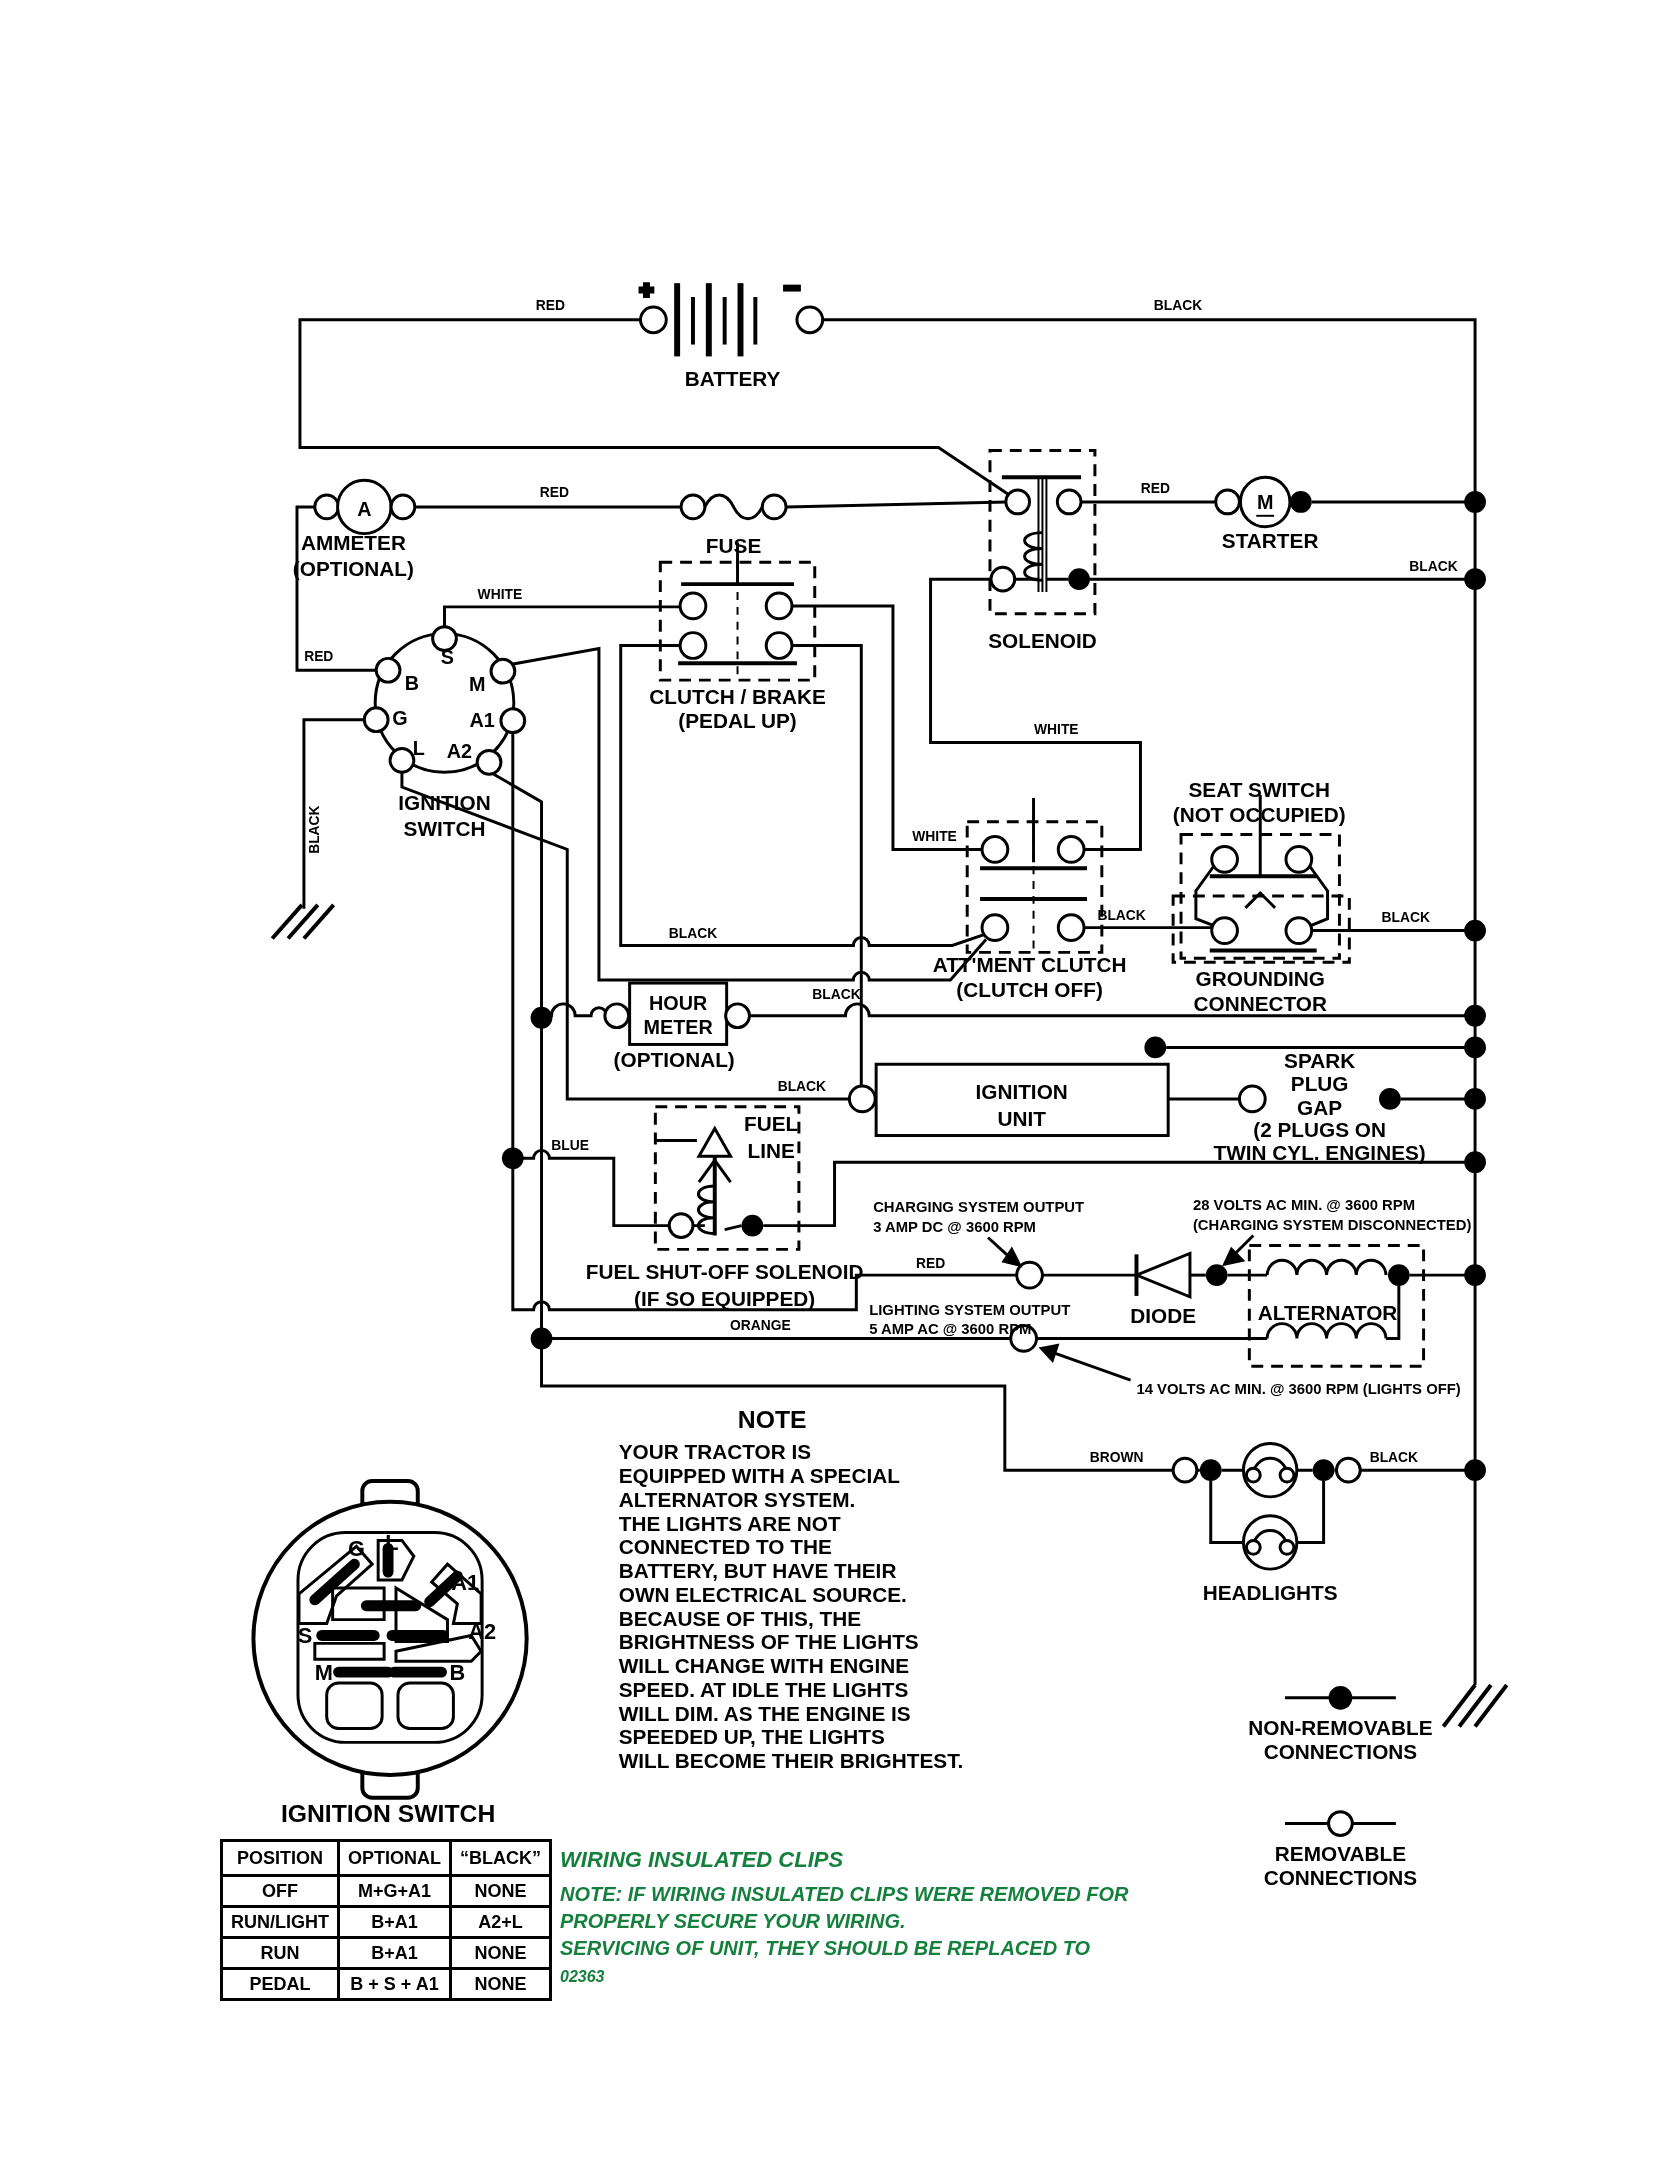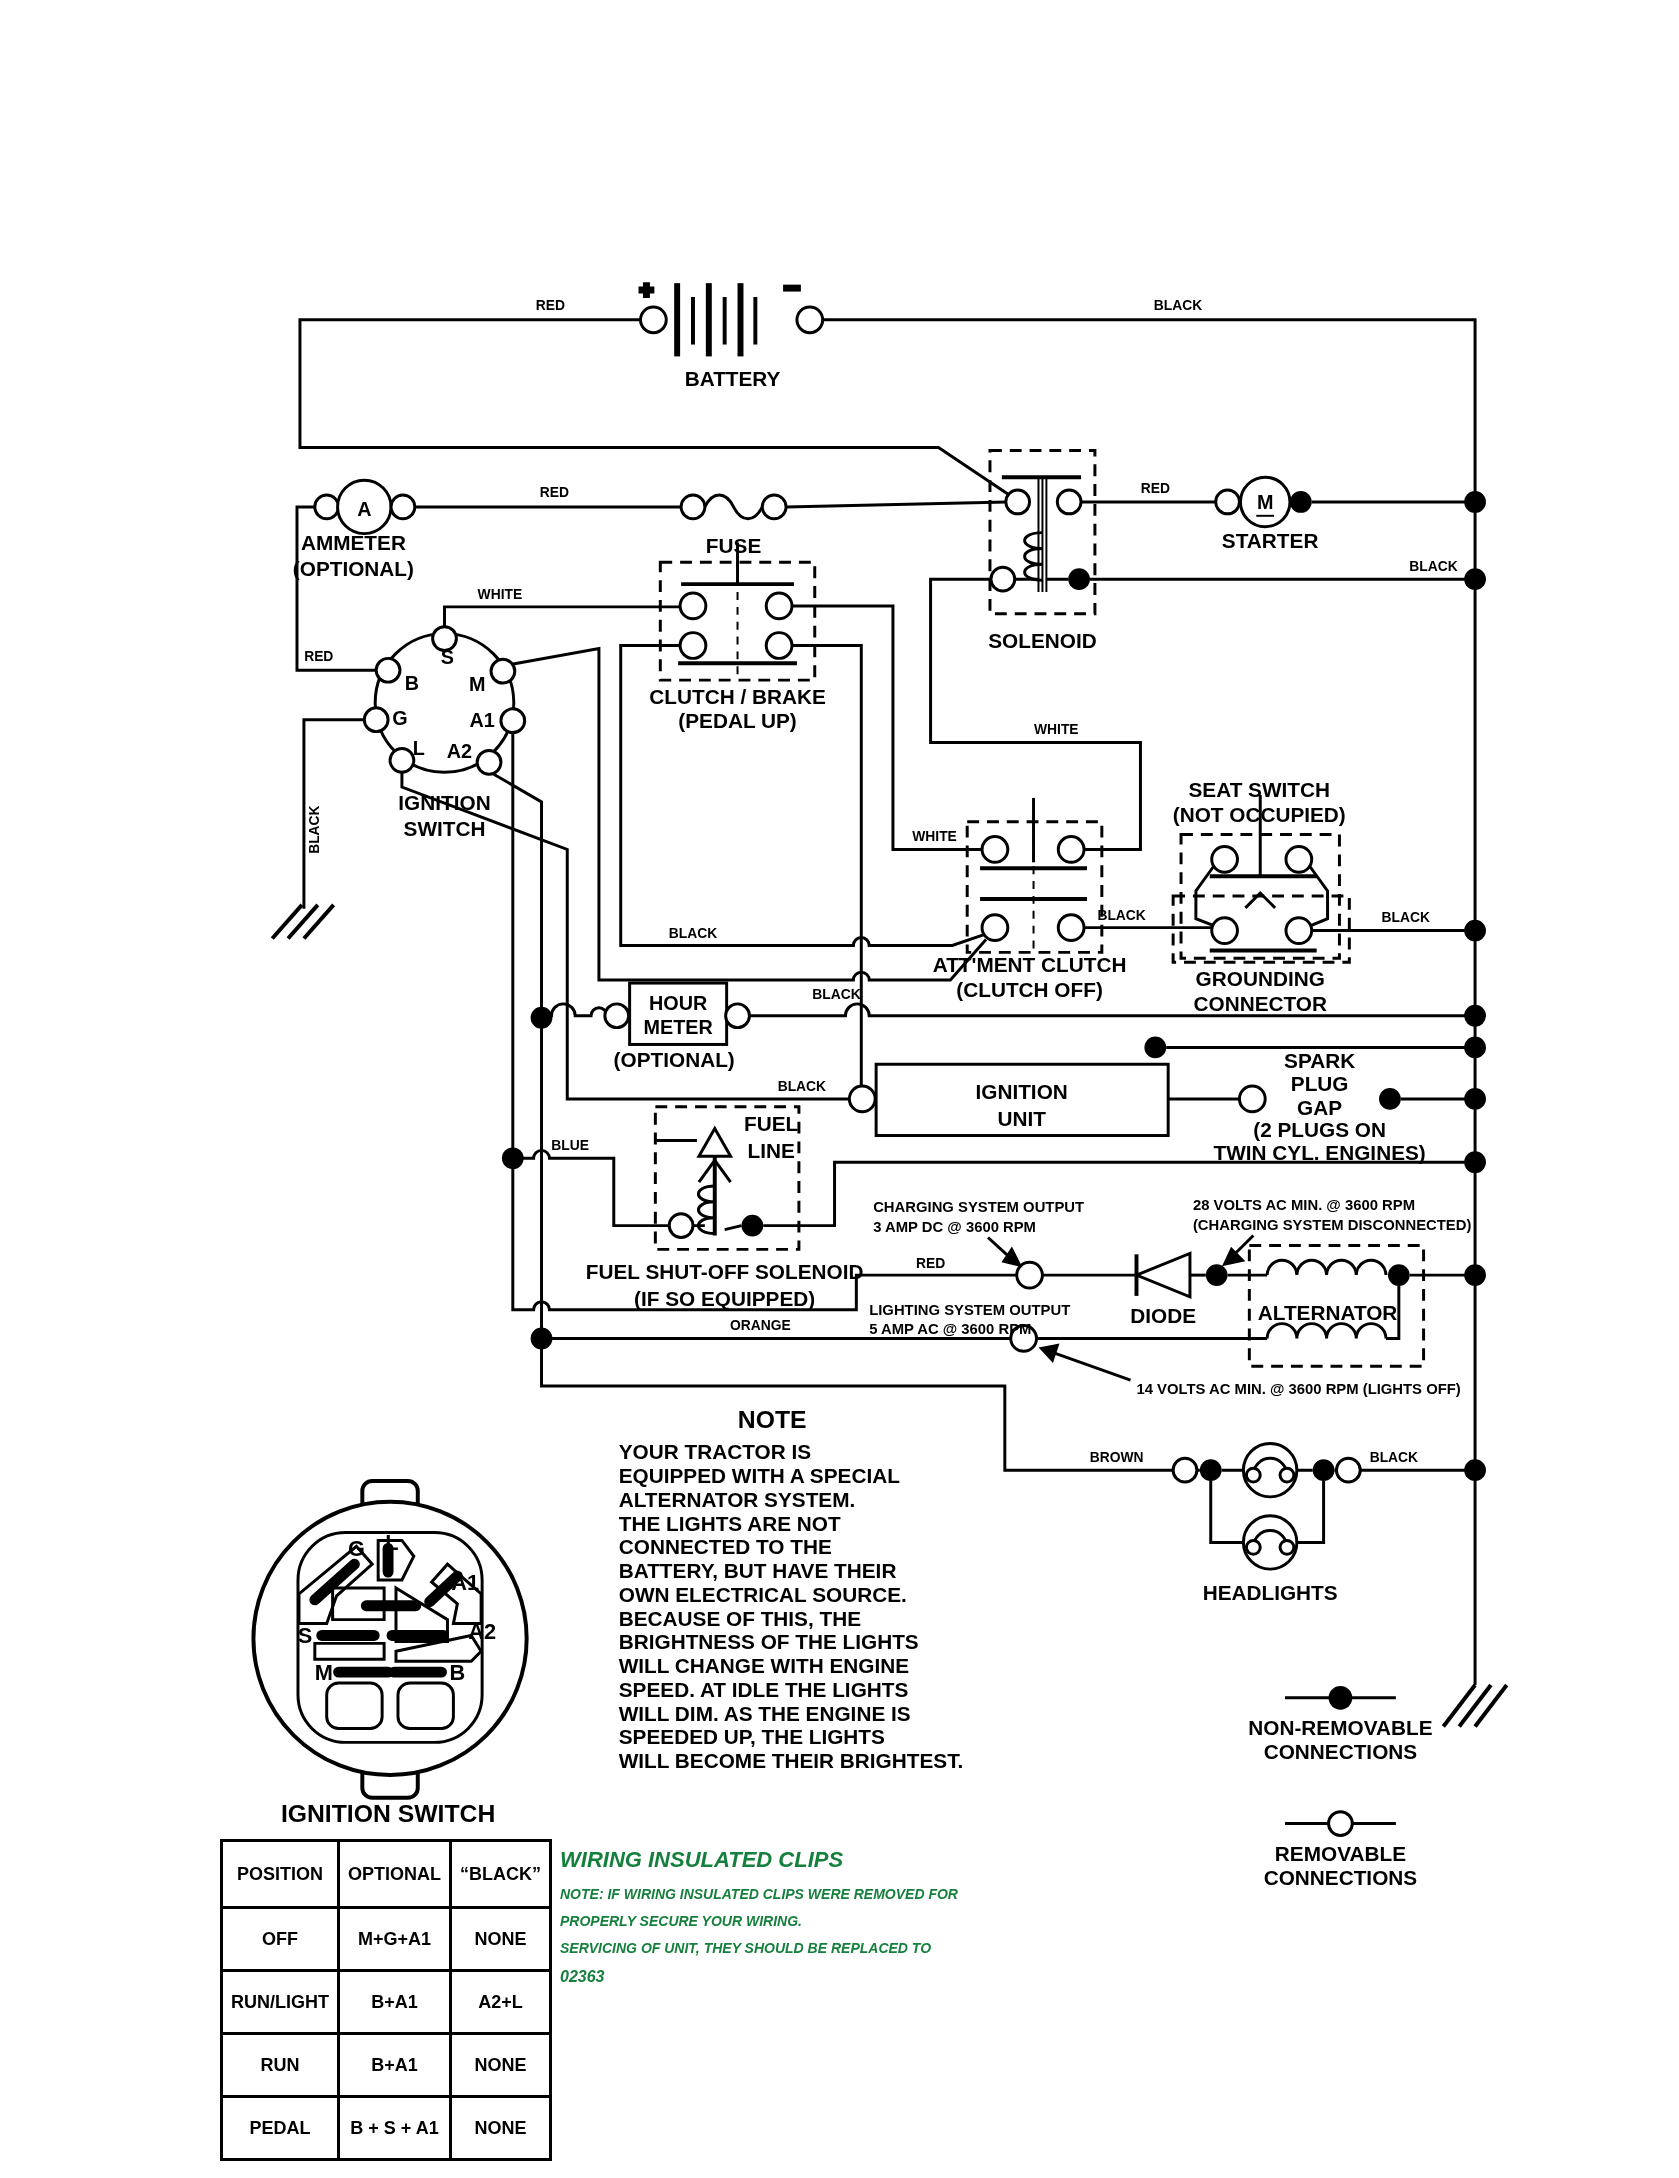--- a/index.html
+++ b/index.html
@@ -10,26 +10,26 @@
   .wlbl{font-size:14px;}
   .clbl{font-size:21px;}
   .albl{font-size:15px;}
   .term{font-size:20px;}
   .cterm{font-size:22px;}
   .big{font-size:25px;}
   .note{font-size:21px;}
   
   .tblwrap{position:absolute;left:220px;top:1839px;}
   table.sw{border-collapse:collapse;font-size:18px;font-weight:bold;text-align:center;}
-  table.sw th,table.sw td{border:3px solid #000;padding:18px 8px;height:24px;background:#fff;color:#000;}
+  table.sw th,table.sw td{border:3px solid #000;padding:2px 8px;height:24px;background:#fff;color:#000;}
   table.sw th{height:28px;}
   
   .clips{position:absolute;left:560px;top:1847px;color:#15803d;width:634px;font-style:italic;}
   .clips .t1{font-weight:bold;font-size:22px;margin:0 0 8px 0;}
-  .clips .ln{font-weight:bold;font-size:14px;line-height:27px;margin:0;}
+  .clips .ln{font-weight:bold;font-size:20px;line-height:27px;margin:0;}
   .clips .code{font-weight:bold;font-size:16px;margin-top:6px;}
 </style>
 </head>
 <body>
 
 <div class="stage">
 <svg width="1679" height="2178" viewBox="0 0 1696 2200">
 
   <g stroke="#000" stroke-width="3" fill="none">
 

